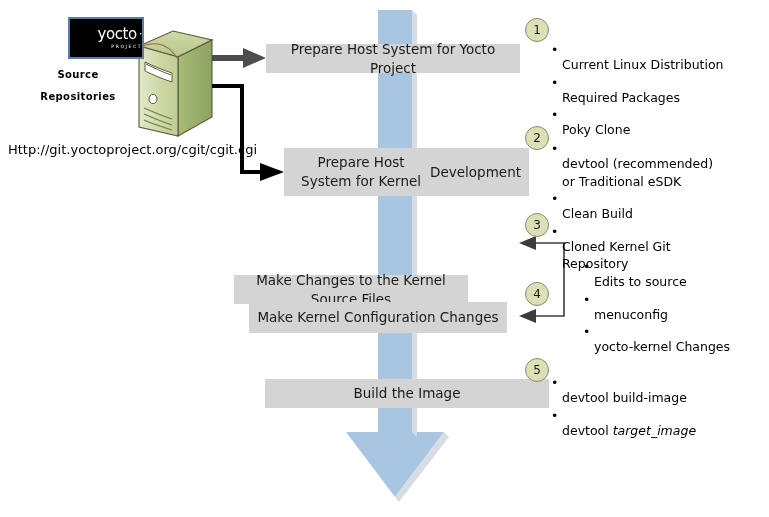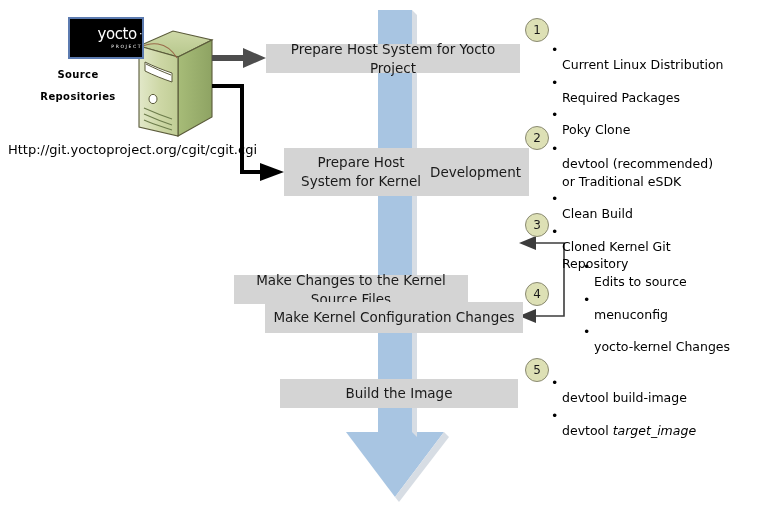--- a/index.html
+++ b/index.html
@@ -219,25 +219,25 @@
 
   <div class="proc-box" style="left:284px; top:148px; width:245px; height:48px; ">
     <span>Prepare Host System for Kernel</span>
     <span>Development</span>
   </div>
 
   <div class="proc-box" style="left:234px; top:229px; width:234px; height:29px;margin-top:46px;">
     <span>Make Changes to the Kernel Source Files</span>
   </div>
 
-  <div class="proc-box" style="left:265px; top:302px; width:258px; height:31px;">
+  <div class="proc-box" style="left:249px; top:302px; width:258px; height:31px;">
     <span>Make Kernel Configuration Changes</span>
   </div>
 
-  <div class="proc-box" style="left:265px; top:379px; width:238px; height:29px;margin-left:15px;">
+  <div class="proc-box" style="left:265px; top:379px; width:284px; height:29px;">
     <span>Build the Image</span>
   </div>
 
   <div class="step-badge" style="left:525px; top:18px;">
     <span>1</span>
   </div>
   <div class="step-badge" style="left:525px; top:126px;">
     <span>2</span>
   </div>
   <div class="step-badge" style="left:525px; top:213px;">

